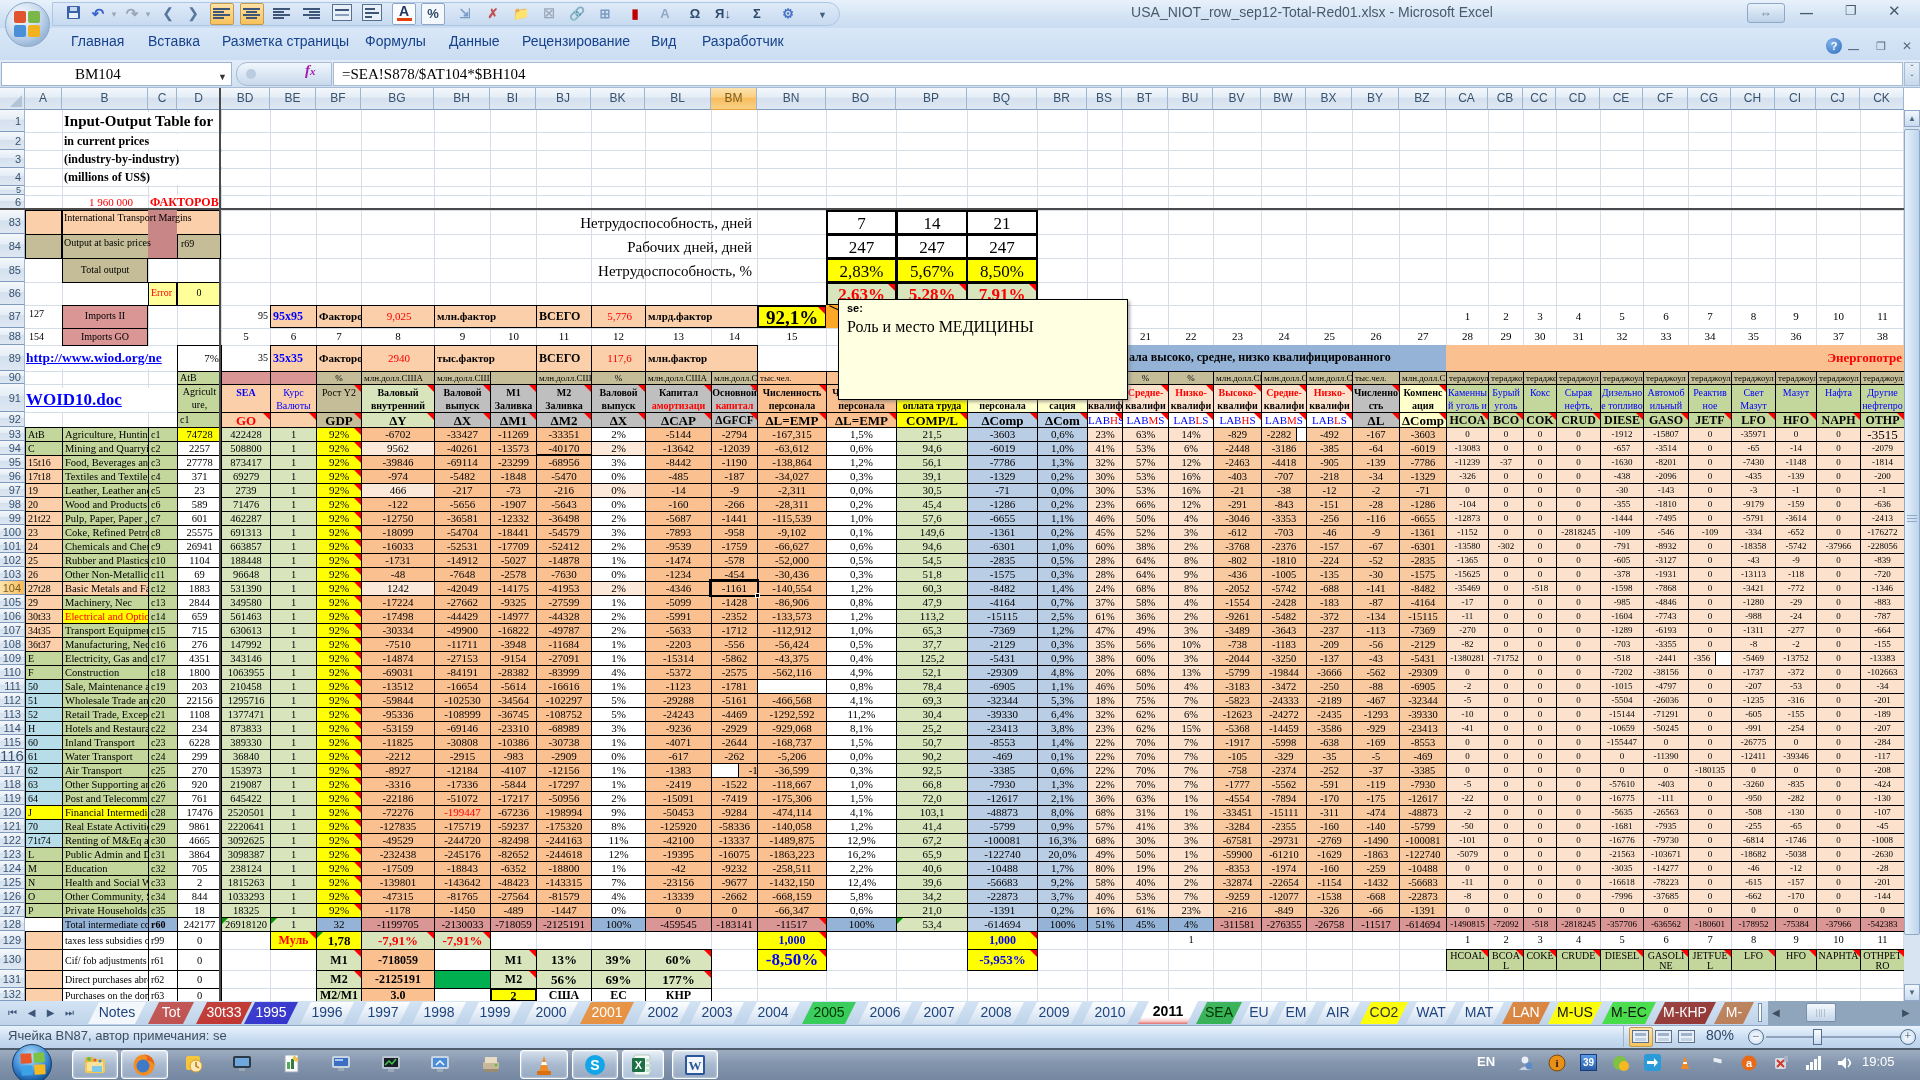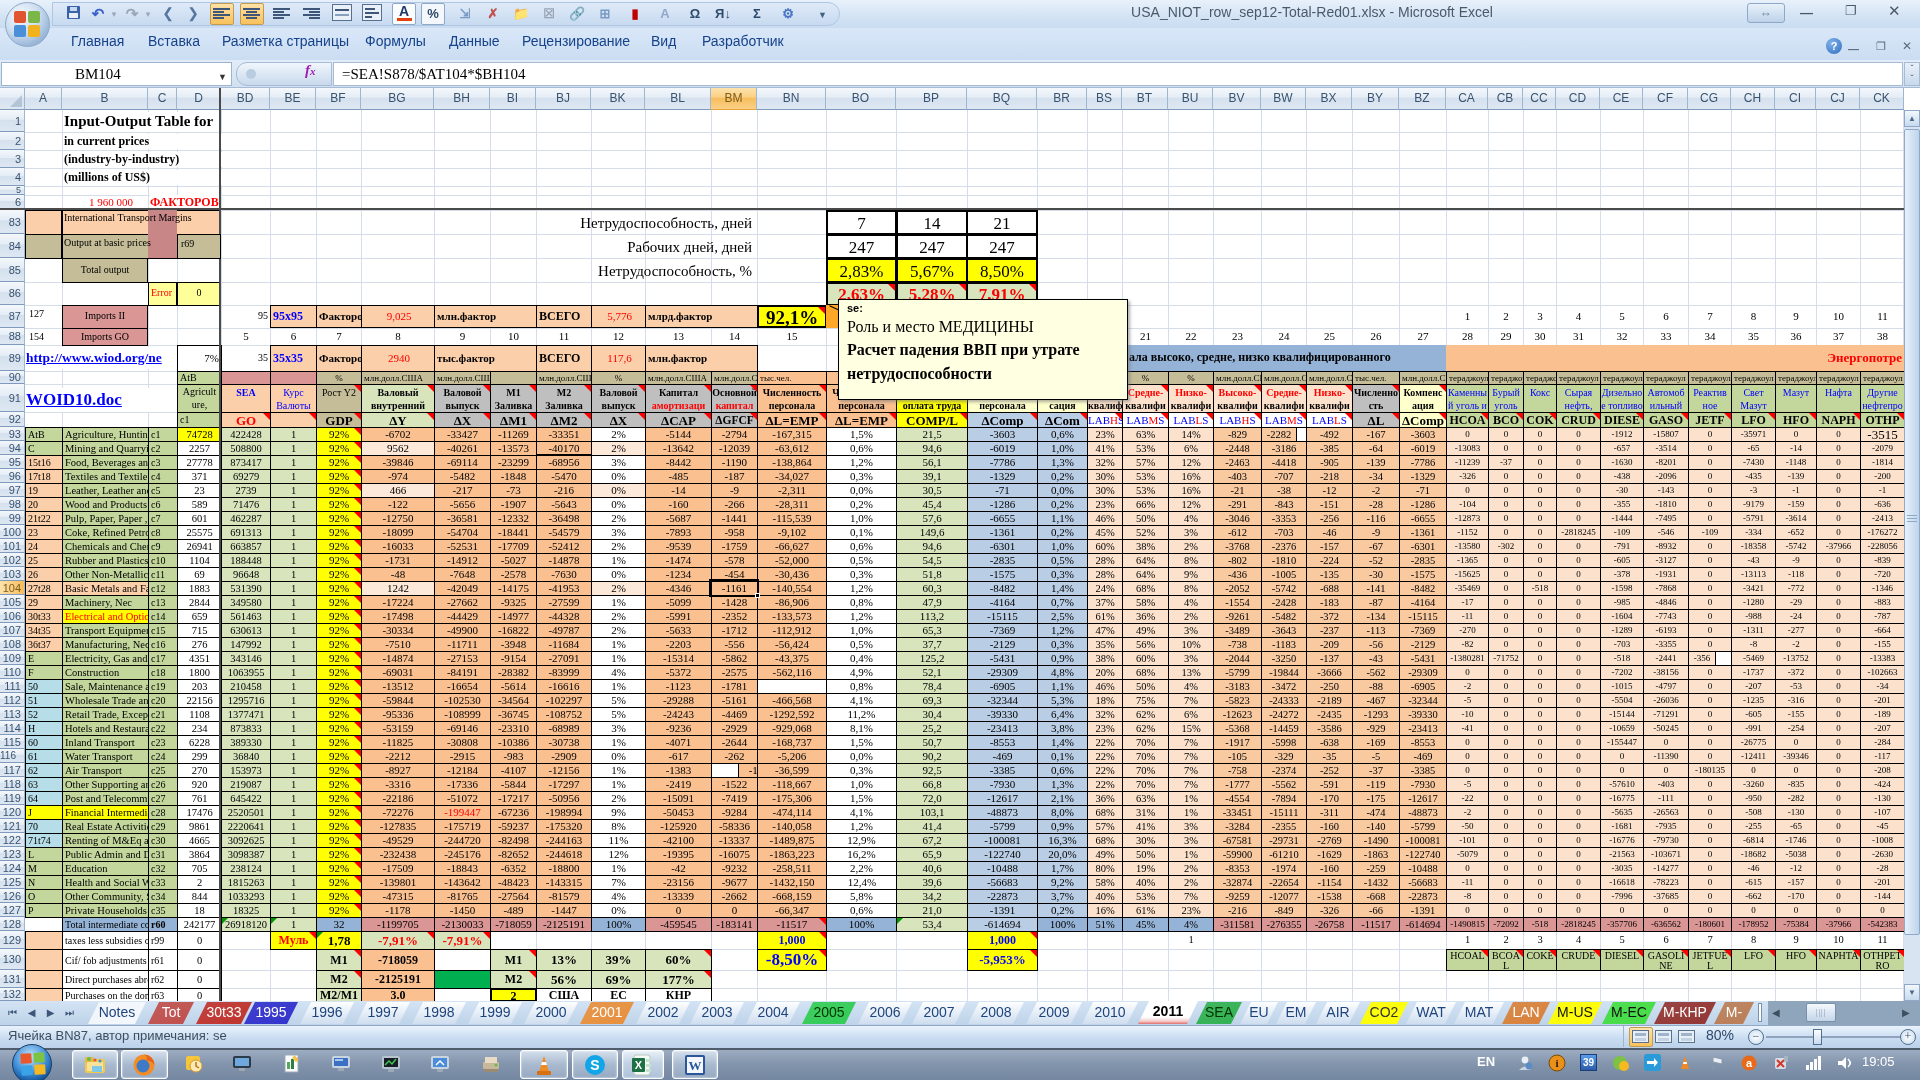--- a/index.html
+++ b/index.html
@@ -186,21 +186,21 @@
 <div class="hdr" style="left:0;top:609px;width:25px;height:14px;line-height:14px;font-size:11px;text-align:right;padding-right:3px;">106</div>
 <div class="hdr" style="left:0;top:623px;width:25px;height:14px;line-height:14px;font-size:11px;text-align:right;padding-right:3px;">107</div>
 <div class="hdr" style="left:0;top:637px;width:25px;height:14px;line-height:14px;font-size:11px;text-align:right;padding-right:3px;">108</div>
 <div class="hdr" style="left:0;top:651px;width:25px;height:14px;line-height:14px;font-size:11px;text-align:right;padding-right:3px;">109</div>
 <div class="hdr" style="left:0;top:665px;width:25px;height:14px;line-height:14px;font-size:11px;text-align:right;padding-right:3px;">110</div>
 <div class="hdr" style="left:0;top:679px;width:25px;height:14px;line-height:14px;font-size:11px;text-align:right;padding-right:3px;">111</div>
 <div class="hdr" style="left:0;top:693px;width:25px;height:14px;line-height:14px;font-size:11px;text-align:right;padding-right:3px;">112</div>
 <div class="hdr" style="left:0;top:707px;width:25px;height:14px;line-height:14px;font-size:11px;text-align:right;padding-right:3px;">113</div>
 <div class="hdr" style="left:0;top:721px;width:25px;height:14px;line-height:14px;font-size:11px;text-align:right;padding-right:3px;">114</div>
 <div class="hdr" style="left:0;top:735px;width:25px;height:14px;line-height:14px;font-size:11px;text-align:right;padding-right:3px;">115</div>
-<div class="hdr" style="left:0;top:749px;width:25px;height:14px;line-height:14px;font-size:10px;text-align:left;padding-right:3px;">116</div>
+<div class="hdr" style="left:0;top:749px;width:25px;height:14px;line-height:14px;font-size:15px;text-align:left;padding-right:3px;">116</div>
 <div class="hdr" style="left:0;top:763px;width:25px;height:14px;line-height:14px;font-size:11px;text-align:right;padding-right:3px;">117</div>
 <div class="hdr" style="left:0;top:777px;width:25px;height:14px;line-height:14px;font-size:11px;text-align:right;padding-right:3px;">118</div>
 <div class="hdr" style="left:0;top:791px;width:25px;height:14px;line-height:14px;font-size:11px;text-align:right;padding-right:3px;">119</div>
 <div class="hdr" style="left:0;top:805px;width:25px;height:14px;line-height:14px;font-size:11px;text-align:right;padding-right:3px;">120</div>
 <div class="hdr" style="left:0;top:819px;width:25px;height:14px;line-height:14px;font-size:11px;text-align:right;padding-right:3px;">121</div>
 <div class="hdr" style="left:0;top:833px;width:25px;height:14px;line-height:14px;font-size:11px;text-align:right;padding-right:3px;">122</div>
 <div class="hdr" style="left:0;top:847px;width:25px;height:14px;line-height:14px;font-size:11px;text-align:right;padding-right:3px;">123</div>
 <div class="hdr" style="left:0;top:861px;width:25px;height:14px;line-height:14px;font-size:11px;text-align:right;padding-right:3px;">124</div>
 <div class="hdr" style="left:0;top:875px;width:25px;height:14px;line-height:14px;font-size:11px;text-align:right;padding-right:3px;">125</div>
 <div class="hdr" style="left:0;top:889px;width:25px;height:14px;line-height:14px;font-size:11px;text-align:right;padding-right:3px;">126</div>
@@ -1942,21 +1942,20 @@
 <div class="c b bd ctr" style="left:591px;top:988px;width:55px;height:14px;font-size:12px;line-height:12px">ЕС</div>
 <div class="c b bd ctr" style="left:645px;top:988px;width:67px;height:14px;font-size:12px;line-height:12px">КНР</div>
 <div class="c" style="left:219px;top:88px;width:2px;height:913px;background:#4a4a4a"></div>
 <div class="c" style="left:0;top:208px;width:1904px;height:2px;background:#4a4a4a"></div>
 <div class="c" style="left:709px;top:579px;width:50px;height:18px;border:2px solid #000;z-index:5"></div>
 <div class="c" style="left:755px;top:593px;width:5px;height:5px;background:#000;border:1px solid #fff;z-index:6"></div>
 <div class="c" style="left:830px;top:303px;width:12px;height:6px;border-bottom:1px solid #000;transform:rotate(25deg)"></div>
 <div class="c" style="left:838px;top:299px;width:290px;height:101px;background:#FFFFE1;border:1.5px solid #000;box-shadow:2px 2px 3px rgba(120,120,120,.6);z-index:10;padding:2px 0 0 8px">
     <div style="font-family:'Liberation Sans',sans-serif;font-size:11px;font-weight:bold;line-height:13px">se:</div>
     <div style="font-size:16px;line-height:23px">Роль и место МЕДИЦИНЫ</div>
-    <div style="font-size:16px;font-weight:bold;line-height:24px">Расчет падения ВВП при утрате<br>нетрудоспособности</div>
   </div>
 <div class="c" style="left:1904px;top:110px;width:16px;height:891px;background:#D8E4F2"></div>
 <div class="c" style="left:1904px;top:110px;width:16px;height:17px;background:linear-gradient(#F2F7FC,#C8DAEE);border:1px solid #8FA8C8;text-align:center;line-height:15px;font-size:8px;color:#4A6A8A;font-family:sans-serif">▲</div>
 <div class="c" style="left:1904px;top:129px;width:16px;height:806px;background:linear-gradient(90deg,#E8F1FA,#BDD4EC);border:1px solid #8FA8C8;border-radius:2px"></div>
 <div class="c" style="left:1907px;top:515px;width:10px;height:1px;background:#8FA8C8"></div>
 <div class="c" style="left:1907px;top:518px;width:10px;height:1px;background:#8FA8C8"></div>
 <div class="c" style="left:1907px;top:521px;width:10px;height:1px;background:#8FA8C8"></div>
 <div class="c" style="left:1904px;top:984px;width:16px;height:17px;background:linear-gradient(#F2F7FC,#C8DAEE);border:1px solid #8FA8C8;text-align:center;line-height:15px;font-size:8px;color:#4A6A8A;font-family:sans-serif">▼</div>
 <div class="c" style="left:0;top:1001px;width:1920px;height:24px;background:linear-gradient(#D3E3F4,#BED3E9)"></div>
 <div class="c" style="left:1768px;top:1001px;width:152px;height:24px;background:#8FA5BC"></div>

